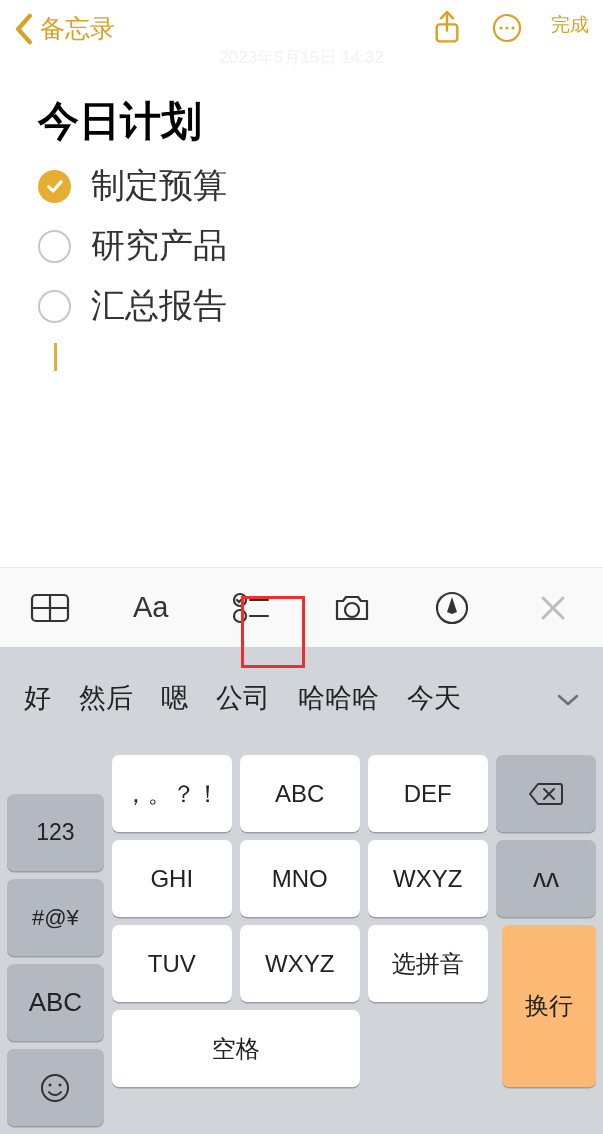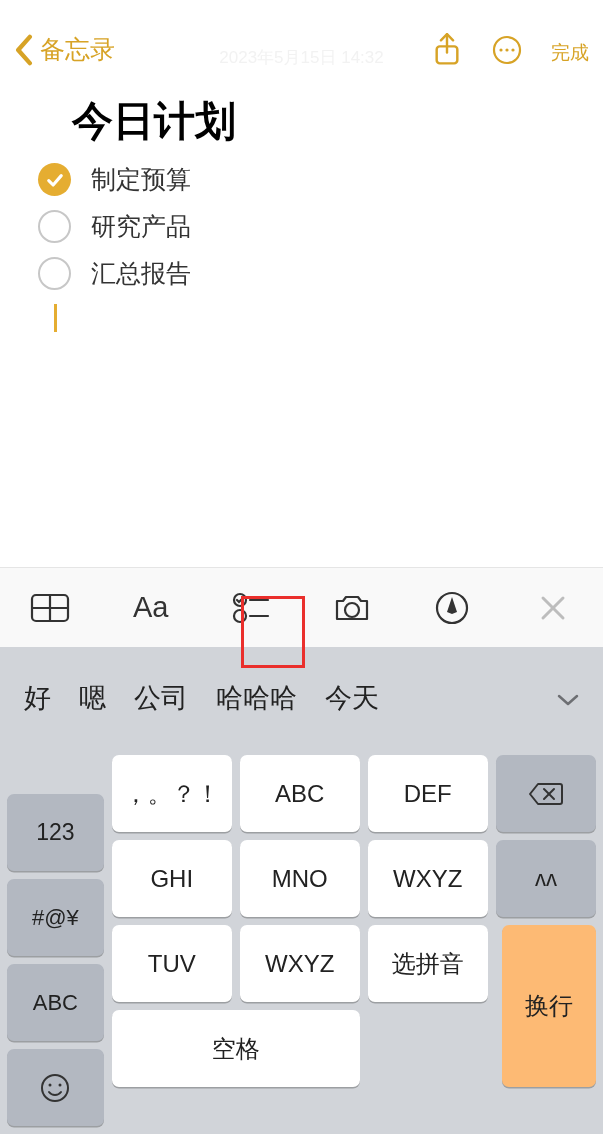--- a/index.html
+++ b/index.html
@@ -1,55 +1,55 @@
 <!DOCTYPE html>
 <html><head>
   <meta charset="utf-8">
   <style>
     * { margin: 0; padding: 0; box-sizing: border-box; -webkit-font-smoothing: antialiased; }
     html, body { width: 603px; height: 1134px; font-family: -apple-system, "PingFang SC", sans-serif; background: #fff; overflow: hidden; }
     .root { display: flex; flex-direction: column; height: 100%; }
 
     
-    .nav { display: flex; align-items: flex-end; height: 66px; padding: 0 14px; }
+    .nav { display: flex; align-items: flex-start; height: 66px; padding: 12px 14px; }
     .nav .back { display: flex; align-items: center; color: #d7a326; font-size: 25px; }
     .nav .back svg { width: 20px; height: 32px; margin-right: 6px; }
     .nav .spacer { flex: 1; }
     .nav .share, .nav .more { width: 32px; height: 32px; color: #d7a326; display: flex; align-items: center; justify-content: center; }
     .nav .more { margin-left: 28px; }
     .nav .done { color: #d7a326; font-size: 19px; font-weight: 500; margin-left: 28px; }
 
     .datestamp { position: absolute; top: 46px; left: 0; right: 0; text-align: center; font-size: 17px; color: #f2f2f2; pointer-events:none;}
 
     
     .note { flex: 1; padding: 14px 38px 0 38px; position: relative; }
-    .title { font-size: 41px; font-weight: 700; letter-spacing: 0; margin-top: 14px; margin-left: 34px;}
+    .title { font-size: 41px; font-weight: 700; letter-spacing: 0; margin-top: 14px;}
     .items { margin-top: 14px; }
-    .item { display: flex; align-items: center; margin-bottom: 14px; font-size: 25px; color: #333; }
+    .item { display: flex; align-items: center; margin-bottom: 14px; font-size: 34px; color: #333; }
     .chk { width: 33px; height: 33px; border-radius: 50%; margin-right: 20px; display:flex; align-items:center; justify-content:center; flex-shrink:0;}
     .chk.unchecked { border: 2.5px solid #c7c7c7; }
     .chk.checked { background: #e5ad31; }
     .chk.checked svg { width: 20px; height: 20px; color: #fff; }
     .cursor { width: 3px; height: 28px; background: #e5ad31; margin-left: 16px; }
 
     
     .fmt { display: flex; align-items: center; height: 80px; background: #f9f9f9; border-top: 1px solid #e5e5e5; justify-content: space-between; }
     .fmt .cell { flex: 1; display: flex; align-items: center; justify-content: center; color: #333; }
     .fmt .cell.dim { color: #bdbdbd; }
     .fmt .cell svg { display:block; }
     .fmt .aa { font-size: 29px; font-weight: 500; }
     .hl { position: absolute; border: 3px solid #ea2f2c; width: 64px; height: 72px; left: 241px; bottom: 466px; pointer-events:none;}
 
     
     .kb { background: #d1d4d9; display: flex; flex-direction: column; }
     .sugg { display: flex; align-items: center; height: 102px; padding: 0 10px; font-size: 27px; color: #222; background:#d1d4d9; gap: 0; overflow:hidden;}
     .sugg span { display:block; padding: 0 14px; }
     .sugg .arrow { margin-left:auto; color:#6d6f73;}
     .key { background: #fff; border-radius: 7px; display: flex; align-items: center; justify-content: center; font-size: 24px; color: #222; height:77px; box-shadow: 0 1.5px 0 rgba(0,0,0,.25);}
-    .key.fn { background: #b3b8c1; font-size: 22px;}
+    .key.fn { background: #b3b8c1; font-size: 26px;}
     .enter { background: #fdba74; border-radius: 7px; display:flex; align-items:center; justify-content:center; font-size:24px; color:#222; box-shadow: 0 1.5px 0 rgba(0,0,0,.25); margin-left: 6px; }
 
     .emoji { font-size: 30px; }
 
     .kb-wrap { display:flex; gap:8px; padding: 6px 7px 8px 7px; }
     .left-col { width: 112px; display:flex; flex-direction:column; gap:8px; }
     .mid-col { display:grid; grid-template-columns: 120px 120px 120px; grid-auto-rows:77px; gap:8px; }
     .right-col { width: 116px; display:flex; flex-direction:column; gap:8px; }
     .key.fn.small{font-size:22px;}
     .key.num{font-size:23px;margin-top:39px;}
@@ -146,20 +146,21 @@
           <line x1="3" y1="3" x2="23" y2="23"></line>
           <line x1="23" y1="3" x2="3" y2="23"></line>
         </svg>
     </div>
   </div>
   <div class="hl"></div>
 
   <div class="kb">
     <div class="sugg">
       <span>好</span>
+      <span>然后</span>
       <span>嗯</span>
       <span>公司</span>
       <span>哈哈哈</span>
       <span>今天</span>
       <span class="arrow">
         <svg width="22" height="14" viewBox="0 0 22 14" fill="none" stroke="currentColor" stroke-width="2.5" stroke-linecap="round" stroke-linejoin="round">
             <polyline points="2,3 11,11 20,3"></polyline>
           </svg>
       </span>
     </div>

